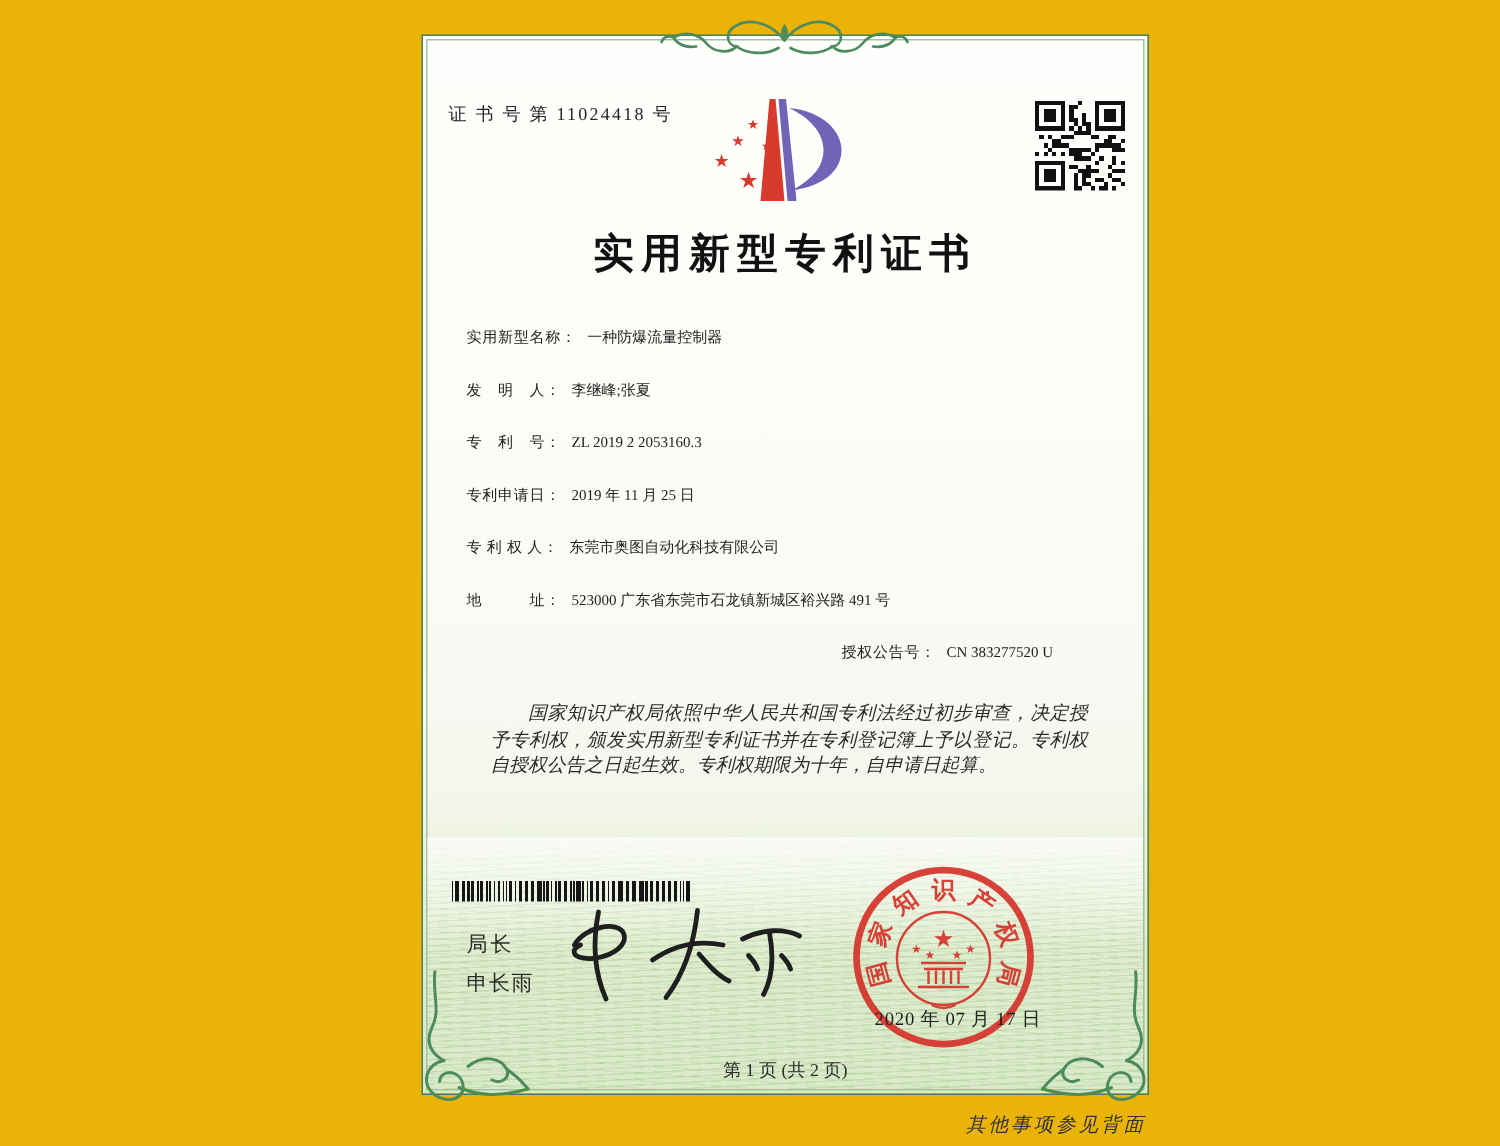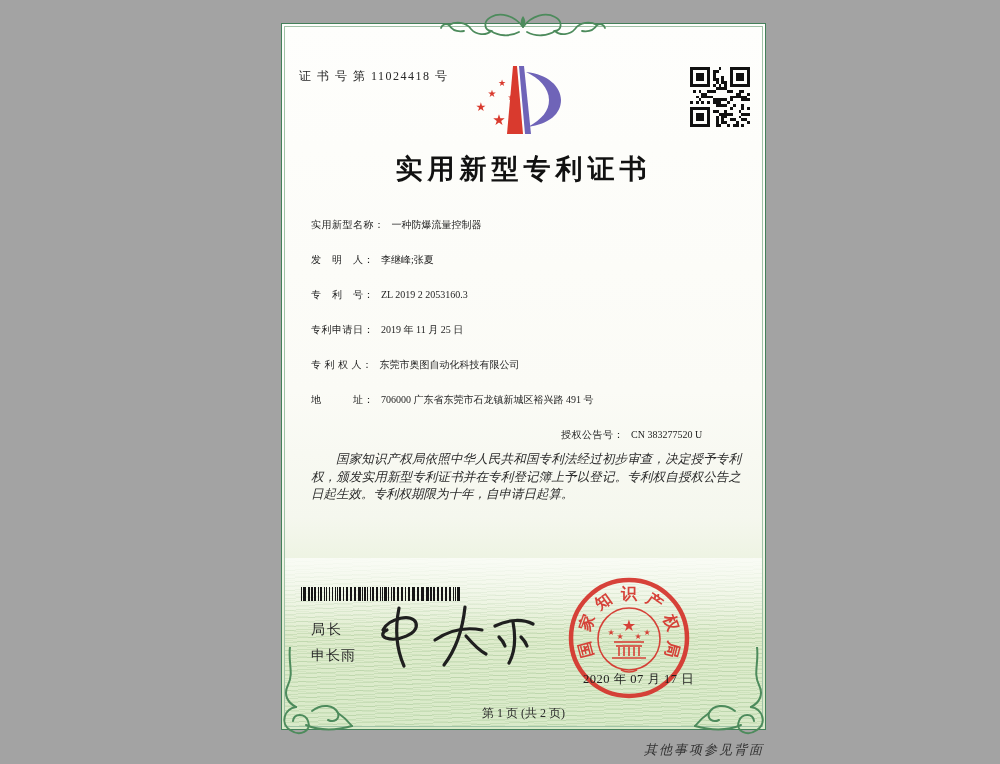--- a/index.html
+++ b/index.html
@@ -1,17 +1,17 @@
 <!DOCTYPE html>
 <html><head>
 <meta charset="utf-8">
 <title>Certificate</title>
 <style>
   html,body{margin:0;padding:0;background:#ffffff;}
-  #page{position:relative;width:1000px;height:764px;background:#a3a3a3;overflow:hidden;
+  #page{position:relative;width:1000px;height:764px;background:#eab308;overflow:hidden;
         font-family:"Liberation Serif","DejaVu Serif",serif;color:#1c1c1c;}
   .abs{position:absolute;}
   
   .frame{position:absolute;left:281px;top:23px;width:483px;height:705px;
          border:1px solid #44805a;
          background:linear-gradient(180deg,#fefefc 0%,#fbfbf6 52%,#f5f7ee 70%,#eaf2dd 79%,#dfeccd 87%,#d9eac9 100%);}
   .frame::before{content:"";position:absolute;inset:2px;border:1px solid #9fc2a6;pointer-events:none;}
   .guilloche{position:absolute;left:3px;right:3px;bottom:3px;height:168px;
       background-image:
         linear-gradient(180deg,rgba(250,252,246,.95) 0%,rgba(250,252,246,0) 45%),
@@ -24,21 +24,21 @@
   .qr svg{width:100%;height:100%;fill:#111;}
   .title{left:0;top:127px;width:100%;text-align:center;font-size:27px;font-weight:bold;
          letter-spacing:5px;color:#111;}
   
   .field-row{left:29px;font-size:10px;white-space:nowrap;color:#1e1e1e;}
   .field-row .lbl{letter-spacing:.5px;}
   .field-row .val{margin-left:7px;}
   
   .paras{left:29px;top:427px;width:430px;font-size:12.5px;line-height:17.5px;
          font-style:italic;color:#2a2a2a;text-align:justify;}
-  .paras p{margin:0;text-indent:2em;}
+  .paras p{margin:16px;text-indent:2em;}
   
   .barcode{left:19px;top:563px;width:162px;height:14px;}
   .barcode svg{width:100%;height:100%;fill:#151515;}
   .signer-title{left:29px;top:597px;font-family:"Liberation Sans","DejaVu Sans",sans-serif;
                 font-size:14px;color:#2b2b2b;letter-spacing:2px;}
   .signer-name{left:29px;top:623px;font-family:"Liberation Sans","DejaVu Sans",sans-serif;
                font-size:14px;color:#2b2b2b;letter-spacing:1px;}
   .signature{left:87px;top:572px;width:170px;height:78px;}
   .signature svg{width:100%;height:100%;}
   .seal{left:284px;top:551px;width:126px;height:126px;opacity:.92;}
@@ -299,21 +299,21 @@
     <div class="abs field-row" style="top:264px">
       <span class="lbl">专　利　号：</span><span class="val">ZL 2019 2 2053160.3</span>
     </div>
     <div class="abs field-row" style="top:299px">
       <span class="lbl">专利申请日：</span><span class="val">2019 年 11 月 25 日</span>
     </div>
     <div class="abs field-row" style="top:334px">
       <span class="lbl">专 利 权 人：</span><span class="val">东莞市奥图自动化科技有限公司</span>
     </div>
     <div class="abs field-row" style="top:369px">
-      <span class="lbl">地　　　址：</span><span class="val">706000 广东省东莞市石龙镇新城区裕兴路 491 号</span>
+      <span class="lbl">地　　　址：</span><span class="val">523000 广东省东莞市石龙镇新城区裕兴路 491 号</span>
     </div>
     <div class="abs field-row" style="top:404px;left:279px">
       <span class="lbl">授权公告号：</span><span class="val">CN 383277520 U</span>
     </div>
 
     <div class="abs paras">
       <p>国家知识产权局依照中华人民共和国专利法经过初步审查，决定授予专利权，颁发实用新型专利证书并在专利登记簿上予以登记。专利权自授权公告之日起生效。专利权期限为十年，自申请日起算。</p>
     </div>
 
     <div class="abs barcode">

